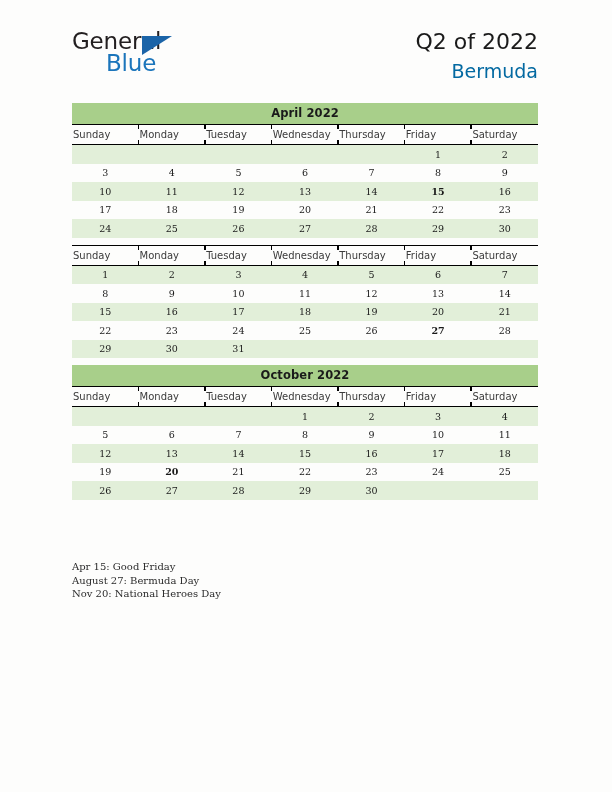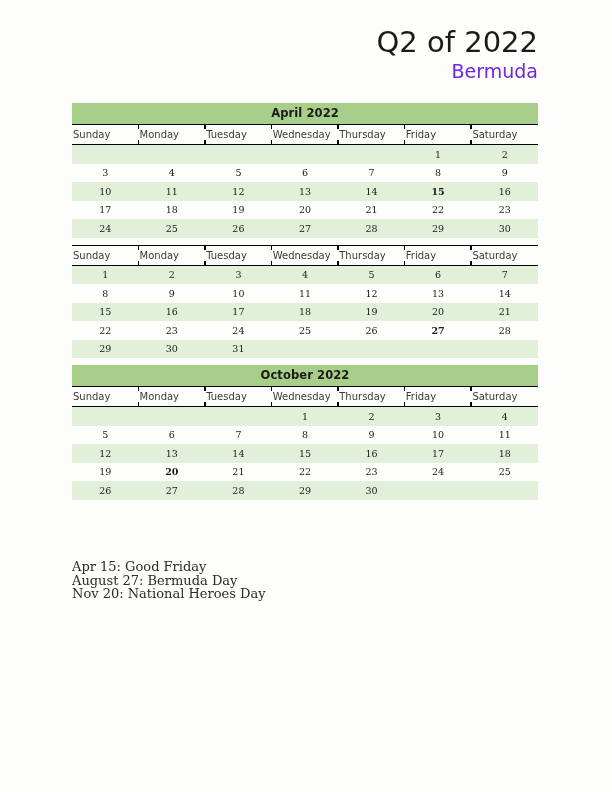--- a/index.html
+++ b/index.html
@@ -58,29 +58,29 @@
   }
 
   .title-block {
     position: absolute;
     right: 74px;
     top: 28px;
     text-align: right;
   }
   .title-main {
     font-family: "DejaVu Sans", sans-serif;
-    font-size: 29px;
+    font-size: 22px;
     color: #1a1a1a;
     line-height: 28px;
     white-space: nowrap;
   }
   .title-sub {
     font-family: "DejaVu Sans", sans-serif;
     font-size: 19px;
-    color: #6d28d9;
+    color: #0369a1;
     line-height: 26px;
     margin-top: 2px;
     white-space: nowrap;
   }
 
   
   .months {
     position: absolute;
     left: 72px;
     top: 103px;
@@ -145,31 +145,36 @@
     color: #e8201f;
     font-weight: bold;
   }
 
   
   .legend {
     position: absolute;
     left: 72px;
     top: 560px;
     font-family: "DejaVu Serif", serif;
-    font-size: 13px;
+    font-size: 10px;
     color: #2b2b2b;
     line-height: 13.6px;
   }
   .legend div { white-space: nowrap; }
 </style>
 </head>
 <body>
 
 <div class="page-header">
 
+  <div class="logo">
+    <span class="logo-general">General</span>
+    <span class="logo-triangle"></span>
+    <span class="logo-blue">Blue</span>
+  </div>
 
   <div class="title-block">
     <div class="title-main">Q2 of 2022</div>
     <div class="title-sub">Bermuda</div>
   </div>
 
 </div>
 
 <div class="months">
     <div class="month-block">

